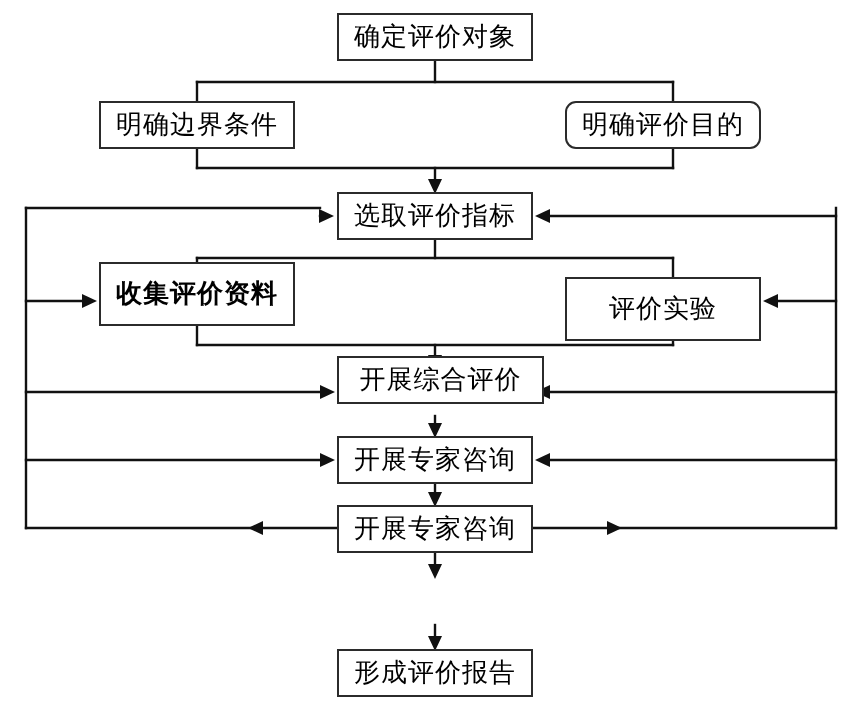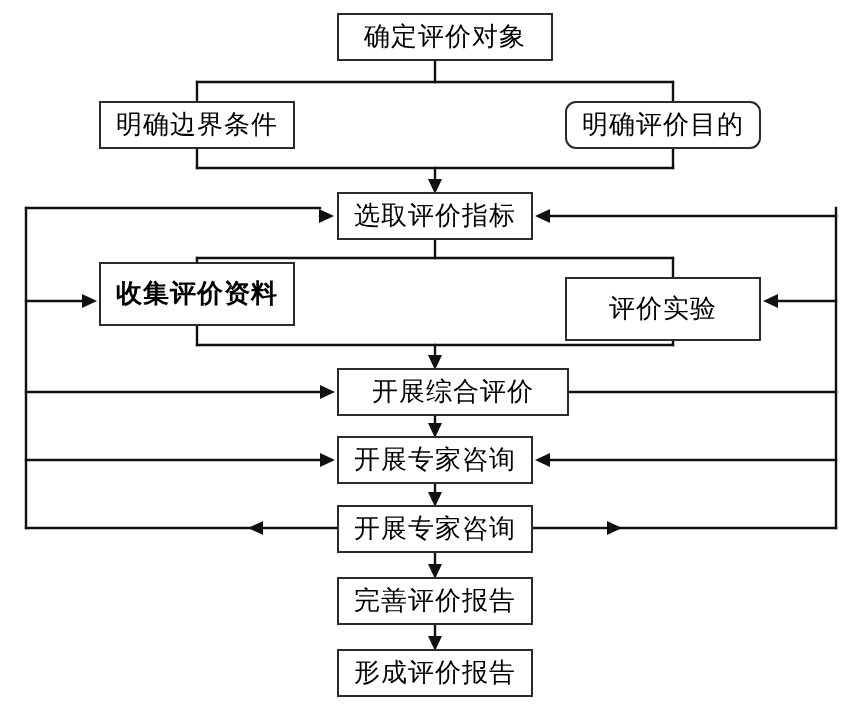--- a/index.html
+++ b/index.html
@@ -165,21 +165,21 @@
       <polygon class="arrow-head" points="535,460 550,453 550,467"></polygon>
     </g>
 
     <g>
       <path class="conn-line" d="M 533 528 L 836 528"></path>
       <polygon class="arrow-head" points="622,528 607,521 607,535"></polygon>
     </g>
 
   </svg>
 
-  <div class="node-box" style="left:337px; top:13px; width:216px; height:48px;">
+  <div class="node-box" style="left:337px; top:13px; width:196px; height:48px;">
     <span class="node-label">确定评价对象</span>
   </div>
 
   <div class="node-box" style="left:99px; top:101px; width:196px; height:48px;">
     <span class="node-label">明确边界条件</span>
   </div>
 
   <div class="node-box" style="left:565px; top:101px; width:196px; height:48px;border-radius:11px;">
     <span class="node-label">明确评价目的</span>
   </div>
@@ -189,33 +189,30 @@
   </div>
 
   <div class="node-box" style="left:99px; top:262px; width:196px; height:64px;font-weight:bold;">
     <span class="node-label">收集评价资料</span>
   </div>
 
   <div class="node-box" style="left:565px; top:277px; width:196px; height:64px;">
     <span class="node-label">评价实验</span>
   </div>
 
-  <div class="node-box" style="left:337px; top:368px; width:232px; height:48px;">
+  <div class="node-box" style="left:337px; top:356px; width:207px; height:48px;">
     <span class="node-label">开展综合评价</span>
   </div>
 
   <div class="node-box" style="left:337px; top:436px; width:196px; height:48px;">
     <span class="node-label">开展专家咨询</span>
   </div>
 
   <div class="node-box" style="left:337px; top:505px; width:196px; height:48px;text-align:right;">
     <span class="node-label">开展专家咨询</span>
   </div>
 
-  <div class="node-box" style="left:337px; top:577px; width:196px; height:48px;">
-    <span class="node-label">完善评价报告</span>
-  </div>
 
   <div class="node-box" style="left:337px; top:649px; width:196px; height:48px;">
     <span class="node-label">形成评价报告</span>
   </div>
 
 </div>
 
 </body></html>

